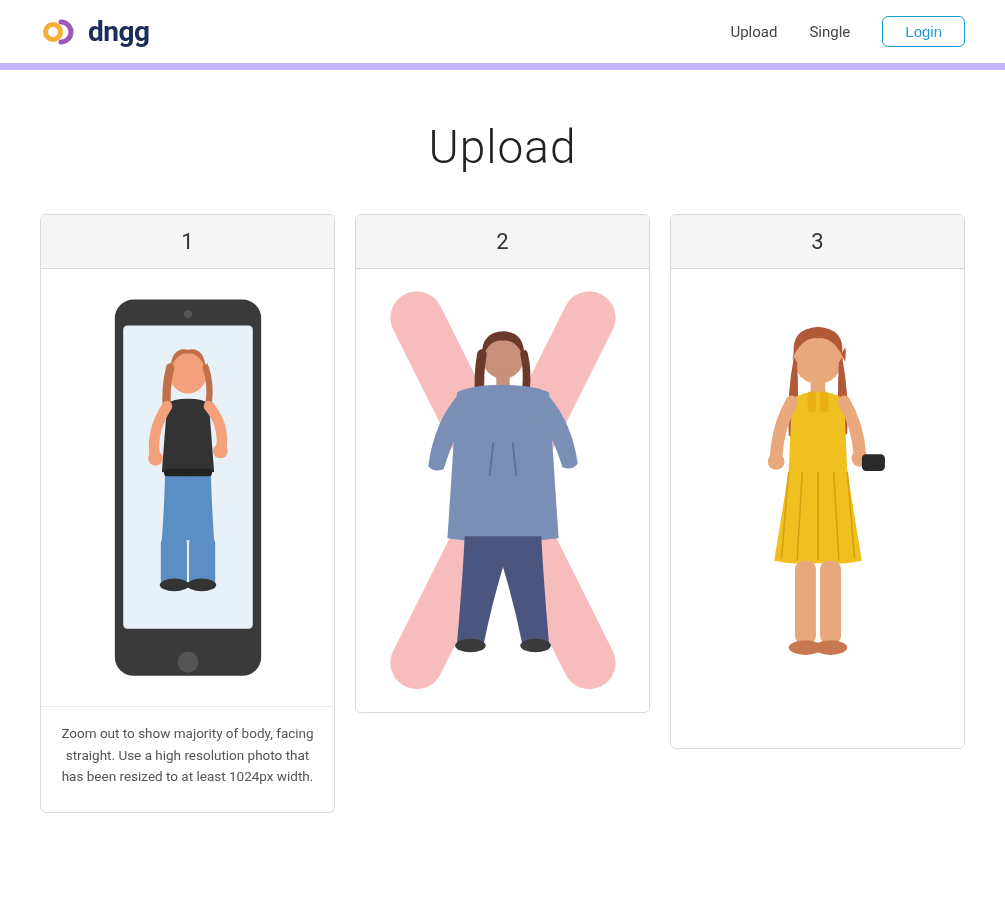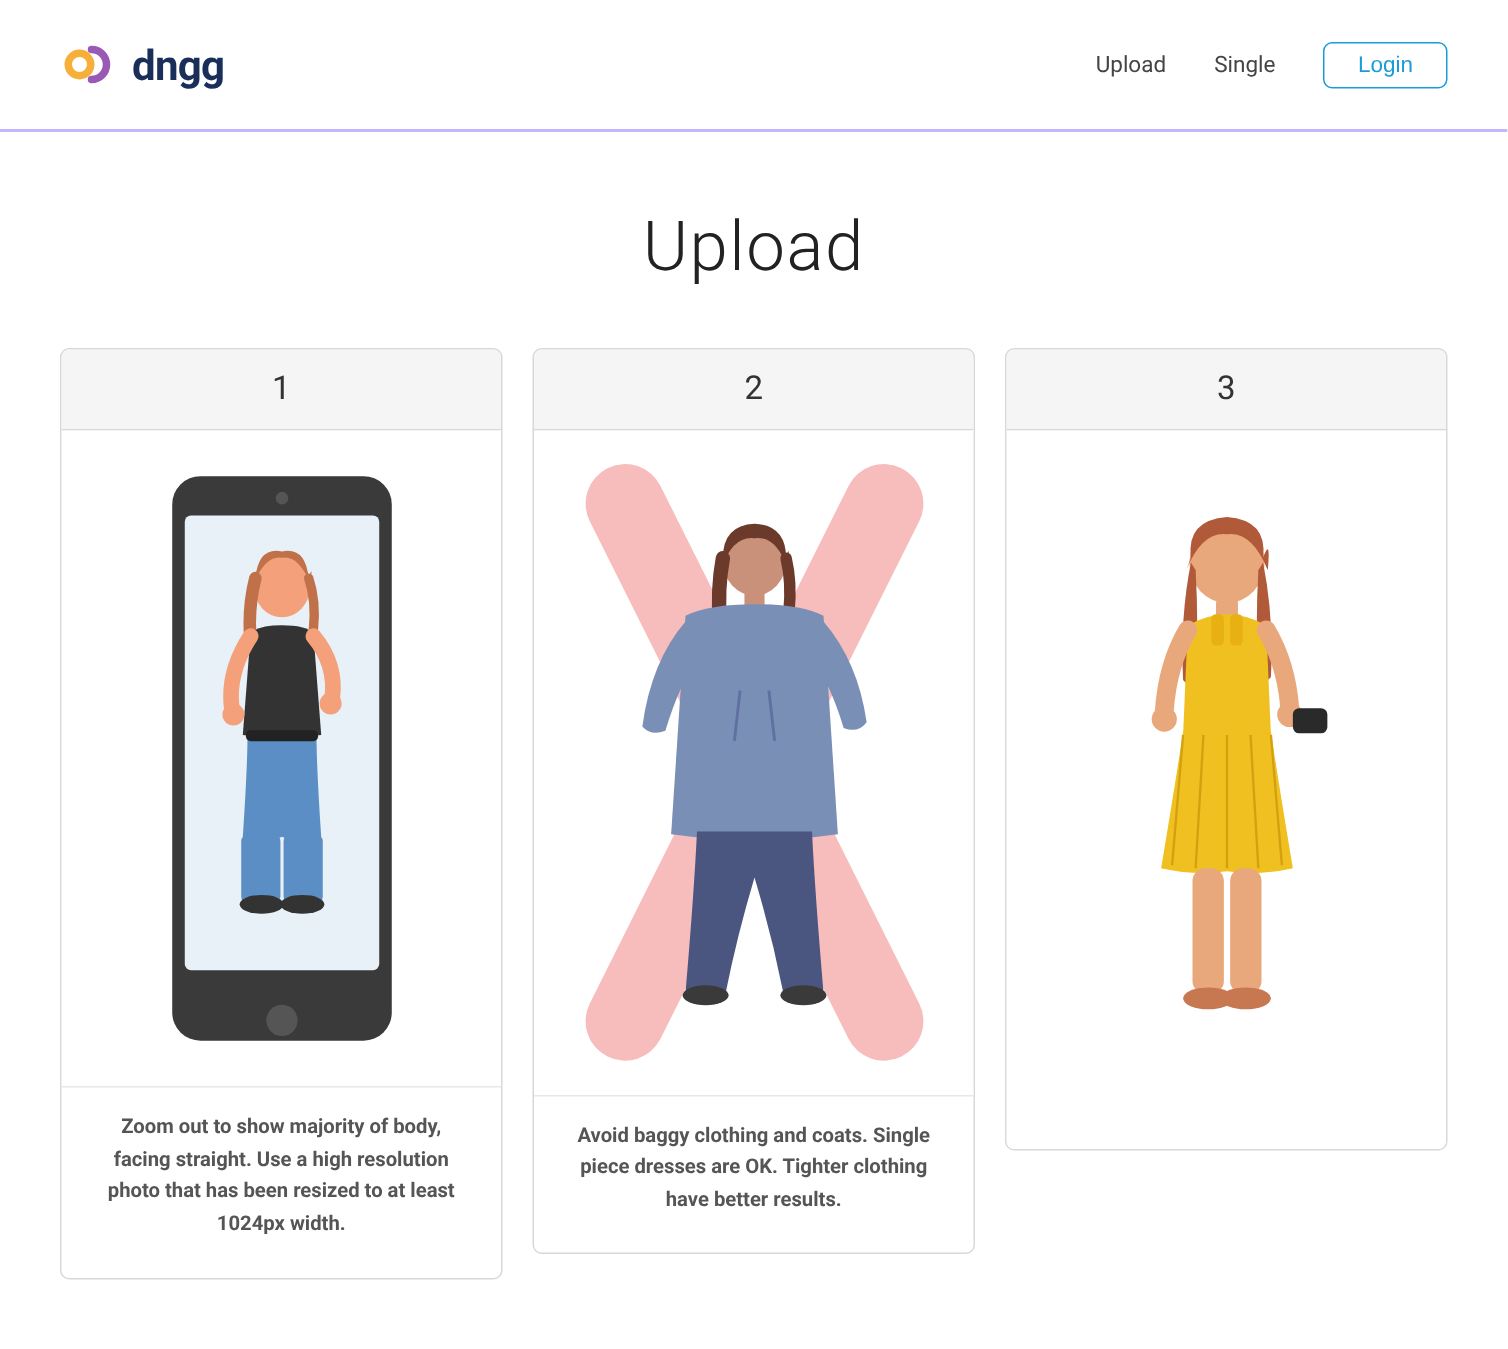--- a/index.html
+++ b/index.html
@@ -4,22 +4,22 @@
   <style>
     * { box-sizing: border-box; margin: 0; padding: 0; }
     body { font-family: -apple-system, BlinkMacSystemFont, 'Segoe UI', Roboto, sans-serif; background: #fff; color: #333; }
 
     
     header {
       display: flex;
       align-items: center;
       justify-content: space-between;
       padding: 0 40px;
-      height: 88px;
-      border-bottom: 2px solid #c4b5fd;
+      height: 70px;
+      border-bottom: 7px solid #c4b5fd;
     }
     .logo-area {
       display: flex;
       align-items: center;
       gap: 6px;
     }
     .logo-icon {
       width: 42px;
       height: 42px;
     }
@@ -96,21 +96,20 @@
       padding: 20px;
       background: #fff;
     }
     .card-caption {
       padding: 16px 20px 24px;
       font-size: 13.5px;
       line-height: 1.6;
       color: #555;
       text-align: center;
       border-top: 1px solid #e8e8e8;
-      font-weight: bold;
     }
 
     
     .illustration { width: 100%; max-width: 230px; }
   </style>
 </head>
 <body>
 
 <header>
   <div class="logo-area">
@@ -207,21 +206,20 @@
 
           <line x1="110" y1="160" x2="106" y2="195" stroke="#6070a0" stroke-width="2"></line>
           <line x1="130" y1="160" x2="134" y2="195" stroke="#6070a0" stroke-width="2"></line>
 
           <path d="M80 258 Q78 300 72 370 Q88 375 100 370 Q108 330 120 290 Q132 330 140 370 Q152 375 168 370 Q162 300 160 258 Z" fill="#4a5580"></path>
 
           <ellipse cx="86" cy="372" rx="16" ry="7" fill="#3a3a3a"></ellipse>
           <ellipse cx="154" cy="372" rx="16" ry="7" fill="#3a3a3a"></ellipse>
         </svg>
       </div>
-      <p class="card-caption">Avoid baggy clothing and coats. Single piece dresses are OK. Tighter clothing have better results.</p>
     </div>
 
     <div class="card">
       <div class="card-header">3</div>
       <div class="card-image-area">
 
         <svg class="illustration" viewBox="0 0 220 420">
 
           <ellipse cx="110" cy="65" rx="24" ry="26" fill="#e8a87c"></ellipse>
 

